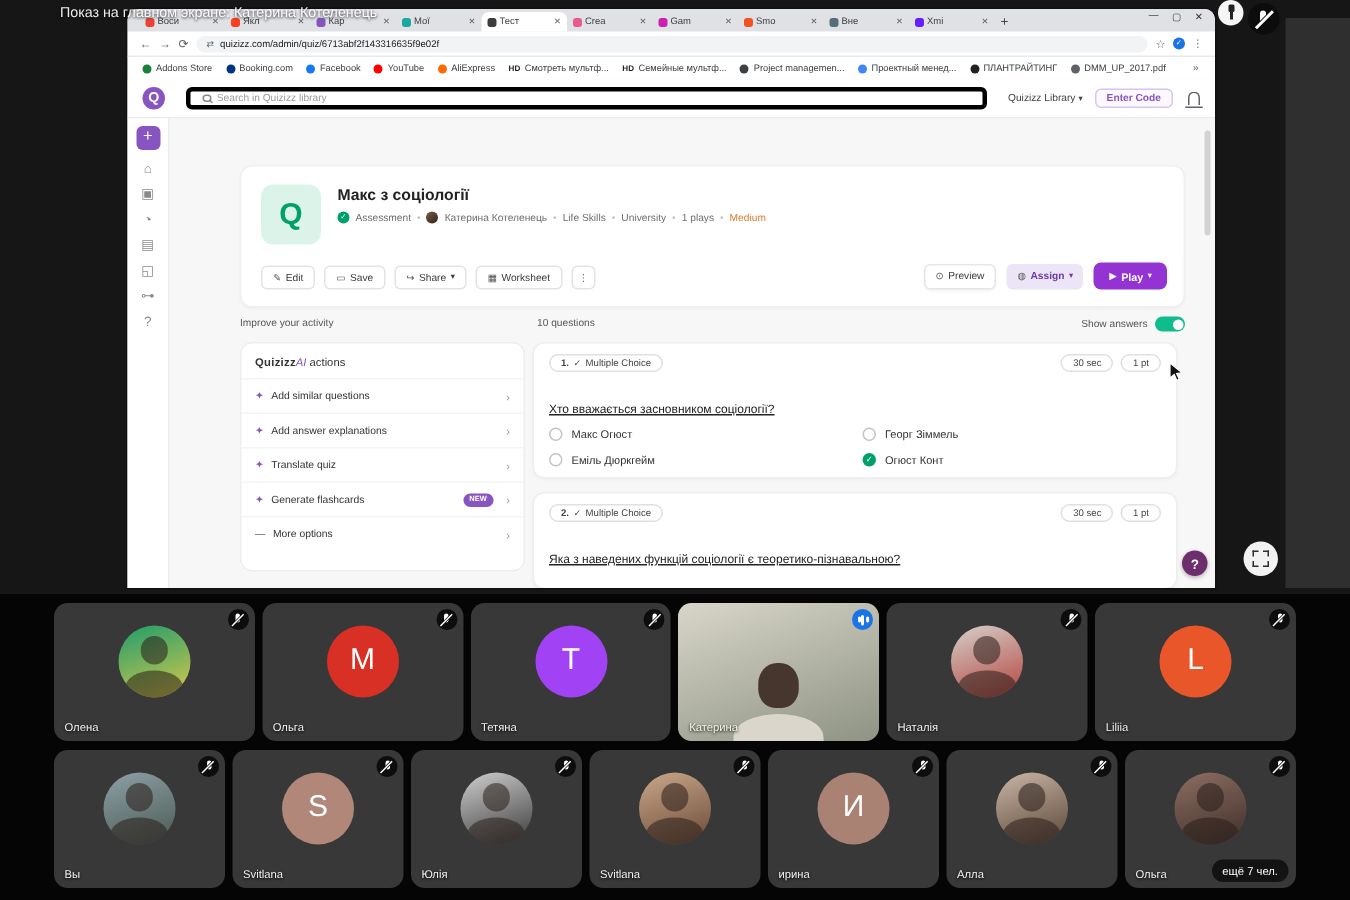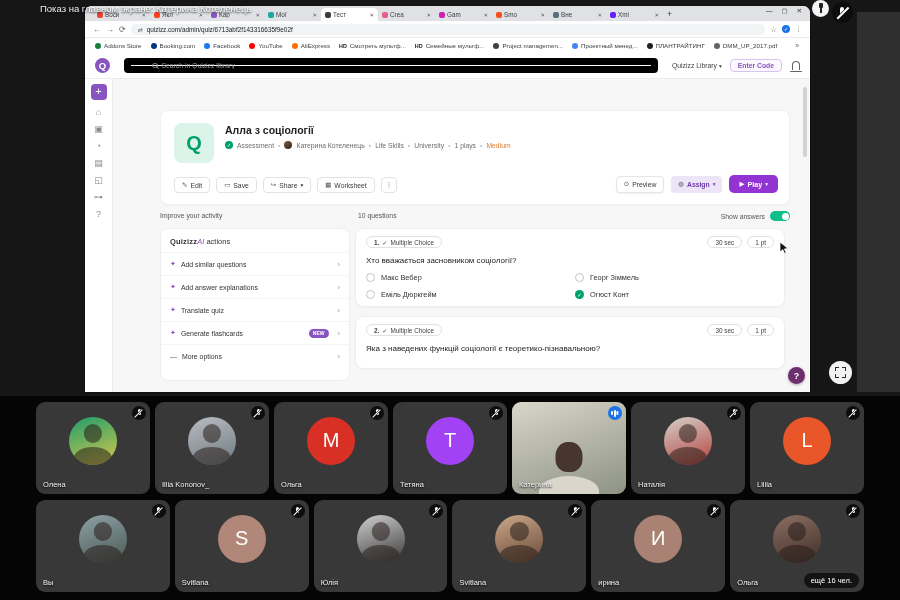--- a/index.html
+++ b/index.html
@@ -49,21 +49,21 @@
   .bmhd{font-weight:bold;font-size:5.4px;color:#202124;font-style:normal;}
   .bmhd:empty{display:none;}
   .bmspacer{flex:1;}
   .bmover{font-size:7px;color:#5f6368;}
   .bmdivider{width:1px;height:8px;background:#dadce0;}
 
   
   .app{position:relative;height:339px;background:#f7f7f8;}
   .appheader{height:26px;background:#fff;border-bottom:1px solid #ececec;display:flex;align-items:center;padding:0 10px;gap:8px;}
   .qlogo{width:15px;height:15px;border-radius:50%;color:#fff;font-weight:bold;font-size:9.5px;display:flex;align-items:center;justify-content:center;flex:none;}
-  .searchwrap{flex:1;display:flex;align-items:center;border:7px solid #000000;border-radius:4px;height:15px;padding:0 21px;background:#fff;margin:0 6px;}
+  .searchwrap{flex:1;display:flex;align-items:center;border:3px solid #000000;border-radius:4px;height:15px;padding:0 8px;background:#fff;margin:0 6px;}
   .mag{width:5.5px;height:5.5px;border:1.1px solid #8a8a8a;border-radius:50%;position:relative;margin-right:4px;flex:none;}
   .mag::after{content:"";position:absolute;width:3px;height:1.1px;background:#8a8a8a;transform:rotate(45deg);right:-2.6px;bottom:-1px;}
   .searchwrap input{border:none;outline:none;flex:1;font-size:6.8px;background:transparent;color:#333;padding:0;}
   .searchwrap input::placeholder{color:#9a9a9a;}
   .libbtn{font-size:6.8px;color:#424242;white-space:nowrap;display:flex;gap:2px;align-items:center;}
   .codebtn{font-size:6.8px;font-weight:bold;border:1px solid #d7c4ef;border-radius:4px;padding:2px 7px;background:#fbf9ff;white-space:nowrap;}
   .bell{width:8px;height:9px;border:1.2px solid #5f6368;border-bottom:none;border-radius:5px 5px 0 0;position:relative;margin-left:2px;}
   .bell::after{content:"";position:absolute;bottom:-2px;left:-2.6px;right:-2.6px;height:1.4px;background:#5f6368;border-radius:2px;}
   .rail{position:absolute;left:0;top:26px;bottom:0;width:28px;background:#fff;border-right:1px solid #ececec;display:flex;flex-direction:column;align-items:center;padding-top:5px;gap:8px;z-index:2;}
   .plusbtn{width:16px;height:16px;border-radius:4px;color:#fff;font-size:11px;line-height:15px;text-align:center;}
@@ -108,21 +108,21 @@
   .dashic{font-size:7px;color:#555;}
 
   .qcol{position:absolute;left:242px;top:149px;width:430px;}
   .qcard{background:#fff;border-radius:8px;border:1px solid #eee;padding:7px 10px;margin-bottom:9px;box-shadow:0 1px 2px rgba(0,0,0,.03);}
   .qhead{display:flex;align-items:center;}
   .qtype{border:1px solid #e0e0e0;border-radius:9px;font-size:6.4px;color:#444;padding:1.5px 7px;display:flex;gap:3px;align-items:center;}
   .qtype b{font-weight:bold;}
   .qcheck{font-style:normal;font-size:6px;color:#444;}
   .qpills{margin-left:auto;display:flex;gap:5px;}
   .qpill{border:1px solid #e0e0e0;border-radius:9px;font-size:6.4px;color:#444;padding:1.5px 7px;white-space:nowrap;}
-  .qtext{font-size:8px;color:#222;margin:8px 0 8px;}
+  .qtext{font-size:8px;color:#222;margin:20px 0 8px;text-decoration:underline;}
   .opts{display:grid;grid-template-columns:1fr 1fr;row-gap:8px;column-gap:10px;font-size:7.4px;color:#333;}
   .opt{display:flex;align-items:center;gap:6px;}
   .radio{width:9px;height:9px;border:1.2px solid #c4c4c4;border-radius:50%;flex:none;background:#fff;font-style:normal;font-size:5.5px;color:#fff;display:flex;align-items:center;justify-content:center;}
   .radio.correct{border:none;}
   .helpbtn{position:absolute;left:675px;top:288px;width:17px;height:17px;border-radius:50%;color:#fff;font-size:9px;font-weight:bold;display:flex;align-items:center;justify-content:center;box-shadow:0 1px 3px rgba(0,0,0,.3);}
   .scrollbar{position:absolute;right:3px;top:8px;width:4px;height:70px;border-radius:2px;background:#d2d2d2;}
   .cursor{position:absolute;left:694px;top:235px;z-index:30;}
 
   
   .grid{position:absolute;left:0;top:396px;width:900px;height:204px;background:#050505;}
@@ -307,21 +307,21 @@
           <span class="railic">◱</span>
           <span class="railic">⊶</span>
           <span class="railic">?</span>
         </div>
         <div class="page">
 
           <div class="quizcard">
             <div class="qtile" style="background-color: rgb(220, 243, 234);">
                 <span style="color: rgb(0, 160, 106);">Q</span>
               </div>
-            <div class="qtitle">Алла з соціології</div>
+            <div class="qtitle">Макс з соціології</div>
             <div class="qmeta">
               <span class="assessic">✓</span>
               <span>Assessment</span>
               <i class="mdot">•</i>
               <span class="authava"></span>
               <span>Катерина Котеленець</span>
               <i class="mdot">•</i>
               <span>Life Skills</span>
               <i class="mdot">•</i>
               <span>University</span>
@@ -419,21 +419,21 @@
                   </span>
                 <span class="qpills">
                     <span class="qpill">30 sec</span>
                     <span class="qpill">1 pt</span>
                   </span>
               </div>
               <div class="qtext">Хто вважається засновником соціології?</div>
               <div class="opts">
                 <span class="opt">
                     <i class="radio"></i>
-                    <span>Макс Вебер</span>
+                    <span>Макс Огюст</span>
                   </span>
                 <span class="opt">
                     <i class="radio"></i>
                     <span>Георг Зіммель</span>
                   </span>
                 <span class="opt">
                     <i class="radio"></i>
                     <span>Еміль Дюркгейм</span>
                   </span>
                 <span class="opt">
@@ -482,27 +482,20 @@
     <div class="prow prow1">
       <div class="tile">
           <span class="micoff"></span>
           <span class="avatar" style="background: linear-gradient(160deg, rgb(31, 157, 108) 0%, rgb(216, 200, 74) 100%);">
             <span class="sil"></span>
           </span>
           <span class="pname">Олена</span>
         </div>
       <div class="tile">
           <span class="micoff"></span>
-          <span class="avatar" style="background: linear-gradient(160deg, rgb(185, 189, 194) 0%, rgb(111, 122, 128) 100%);">
-            <span class="sil"></span>
-          </span>
-          <span class="pname">Illia Kononov_</span>
-        </div>
-      <div class="tile">
-          <span class="micoff"></span>
           <span class="avatar" style="background-color: rgb(217, 48, 37);">M</span>
           <span class="pname">Ольга</span>
         </div>
       <div class="tile">
           <span class="micoff"></span>
           <span class="avatar" style="background-color: rgb(161, 66, 244);">T</span>
           <span class="pname">Тетяна</span>
         </div>
       <div class="tile">
           <div class="vfill" style="background: linear-gradient(160deg, rgb(216, 214, 201) 0%, rgb(142, 147, 131) 100%);"></div>
@@ -550,21 +543,28 @@
           </span>
           <span class="pname">Svitlana</span>
         </div>
       <div class="tile">
           <span class="micoff"></span>
           <span class="avatar" style="background-color: rgb(169, 130, 116);">И</span>
           <span class="pname">ирина</span>
         </div>
       <div class="tile">
           <span class="micoff"></span>
+          <span class="avatar" style="background: linear-gradient(160deg, rgb(201, 182, 166) 0%, rgb(90, 70, 54) 100%);">
+            <span class="sil"></span>
+          </span>
+          <span class="pname">Алла</span>
+        </div>
+      <div class="tile">
+          <span class="micoff"></span>
           <span class="avatar" style="background: linear-gradient(160deg, rgb(141, 110, 99) 0%, rgb(62, 47, 40) 100%);">
             <span class="sil"></span>
           </span>
           <span class="pname">Ольга</span>
-          <span class="morebadge">ещё 16 чел.</span>
+          <span class="morebadge">ещё 7 чел.</span>
         </div>
     </div>
   </div>
 </div>
 
 </body></html>

